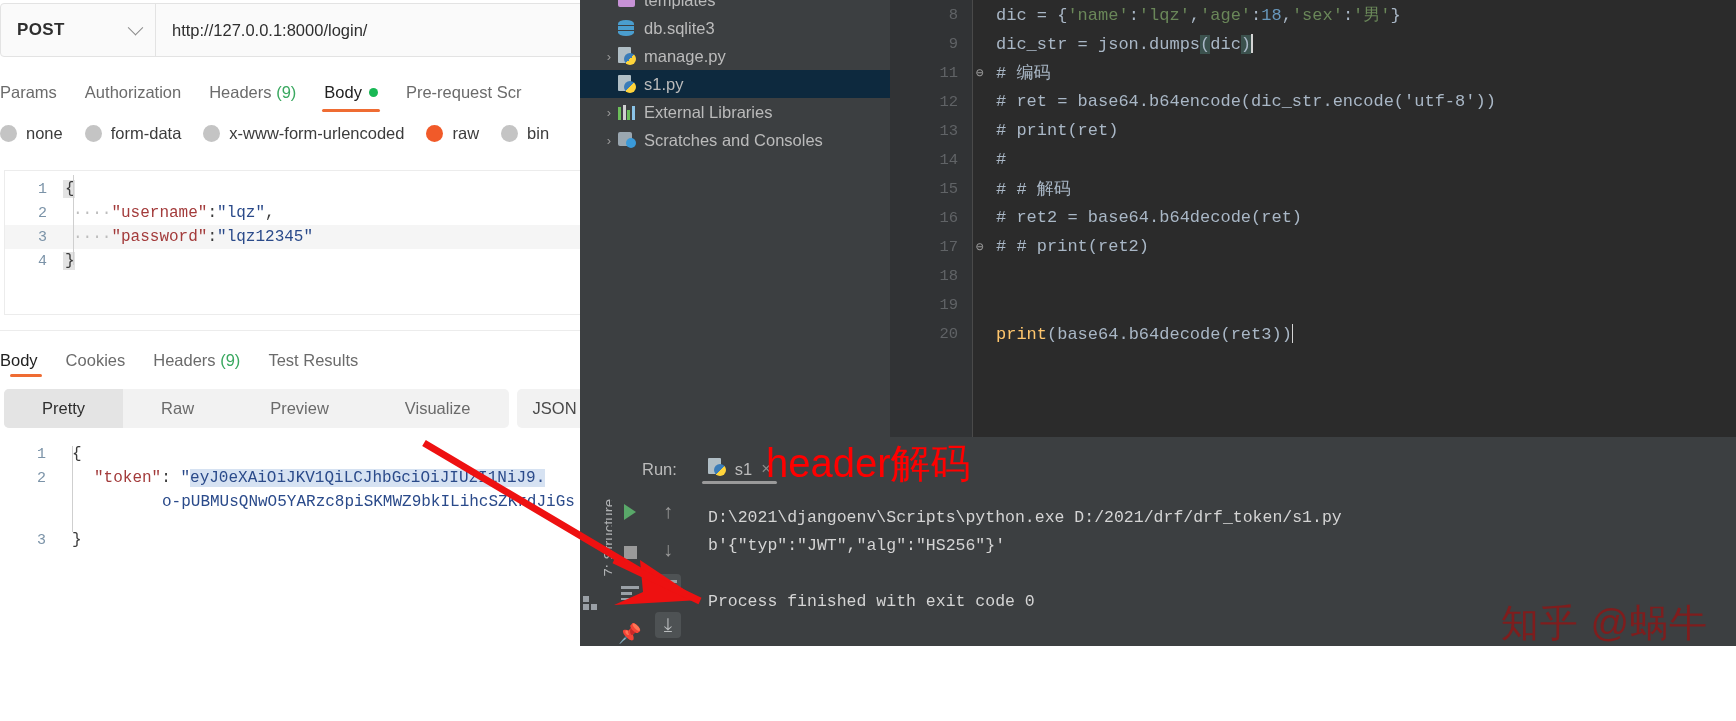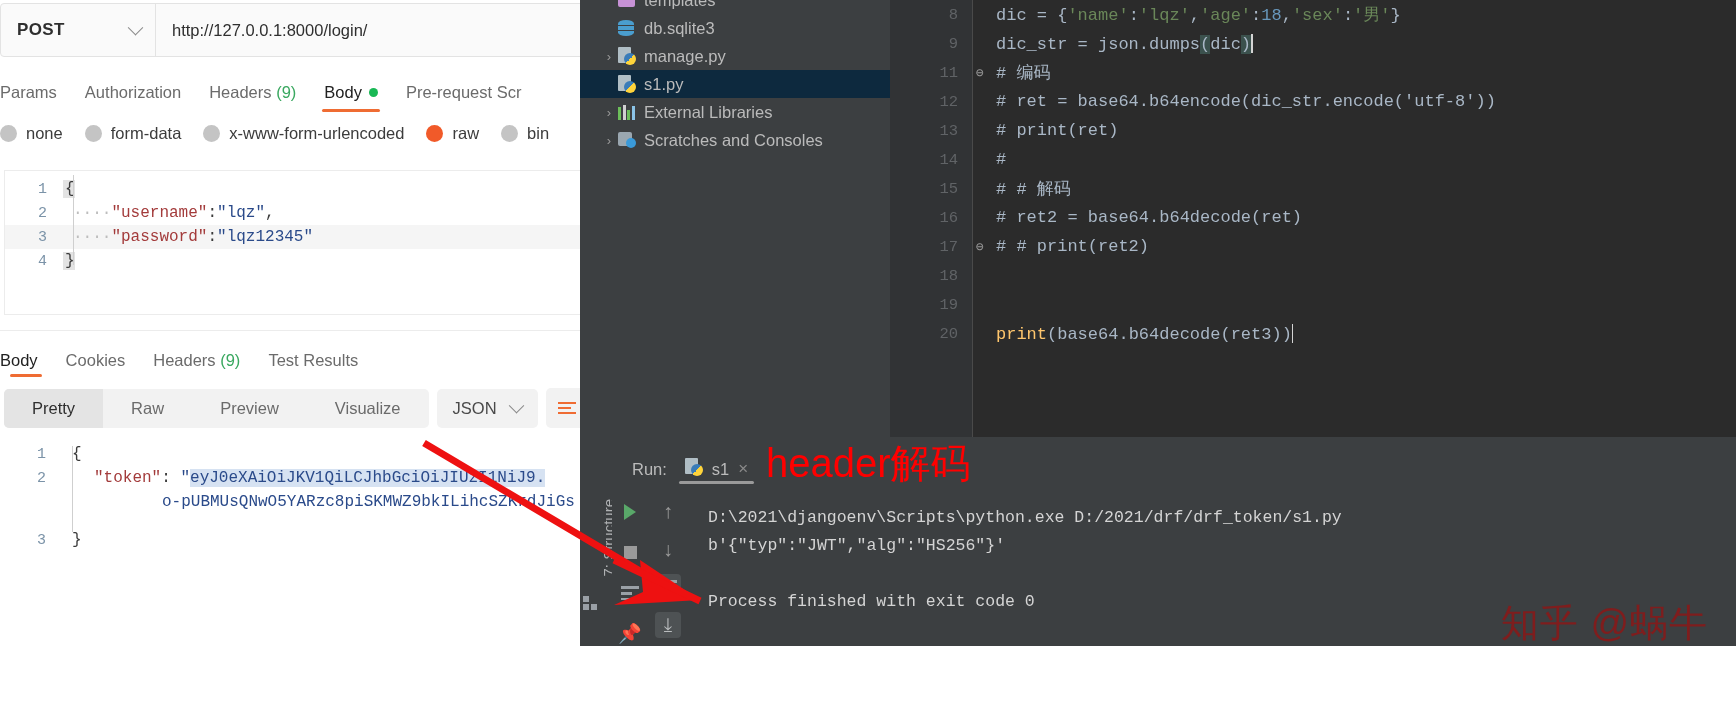--- a/index.html
+++ b/index.html
@@ -112,21 +112,21 @@
   .pm-restabs .pm-tab.active::after { bottom: -1px; left: 10px; right: 10px; }
 
   .pm-viewbar {
     position: absolute; left: 4px; top: 388px;
     display: flex; align-items: center; gap: 8px;
   }
   .segwrap {
     display: flex; background: #f2f2f2; border-radius: 5px; overflow: hidden;
   }
   .seg {
-    padding: 10px 28px; font-size: 16.5px; color: #6b6b6b;
+    padding: 10px 38px; font-size: 16.5px; color: #6b6b6b;
   }
   .seg.active { background: #e4e4e4; color: #2f2f2f; }
   .fmtsel {
     display: flex; align-items: center; gap: 14px;
     background: #f2f2f2; border-radius: 5px;
     padding: 10px 16px; font-size: 16.5px; color: #4a4a4a;
   }
   .iconbtn {
     width: 42px; height: 40px; background: #f2f2f2; border-radius: 5px;
     display: flex; align-items: center; justify-content: center;
@@ -242,22 +242,22 @@
   .struct-ico { position: absolute; left: 11px; top: 148px; width: 16px; height: 14px; }
   .struct-ico i { position: absolute; background: #9aa0a6; display: block; }
   .struct-ico i:nth-child(1){ left:0; top:0; width:6px; height:6px; }
   .struct-ico i:nth-child(2){ left:0; top:8px; width:6px; height:6px; }
   .struct-ico i:nth-child(3){ left:8px; top:8px; width:6px; height:6px; }
 
   .pc-run {
     position: absolute; left: 40px; top: 448px; right: 0; bottom: 0; background: #3c3f41;
   }
   .run-header {
-    position: absolute; left: 0; top: 0; height: 42px; right: 0;
-    display: flex; align-items: center; padding-left: 20px; gap: 8px;
+    position: absolute; left: 10px; top: 0; height: 42px; right: 0;
+    display: flex; align-items: center; padding-left: 20px; gap: 21px;
     font-size: 16.5px; color: #bbbbbb;
   }
   .run-tab {
     display: flex; align-items: center; gap: 9px; padding: 0 10px;
     position: relative; height: 42px;
   }
   .run-tab::after {
     content: ""; position: absolute; left: 4px; right: 4px; bottom: 6px;
     height: 3px; background: #9a9a9a; border-radius: 2px;
   }

